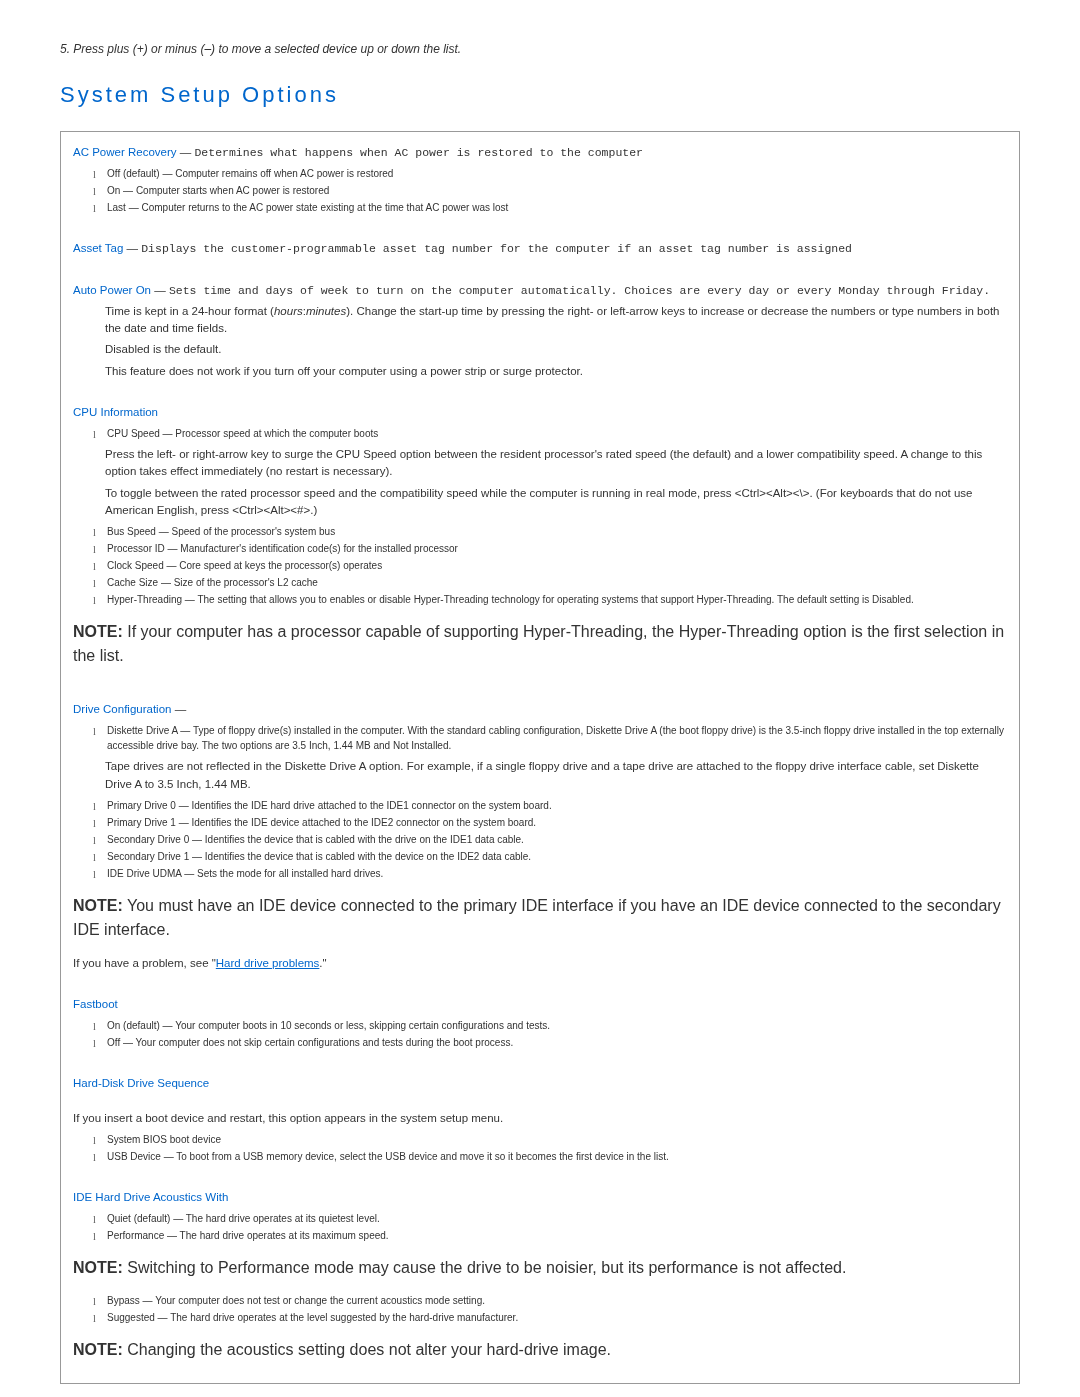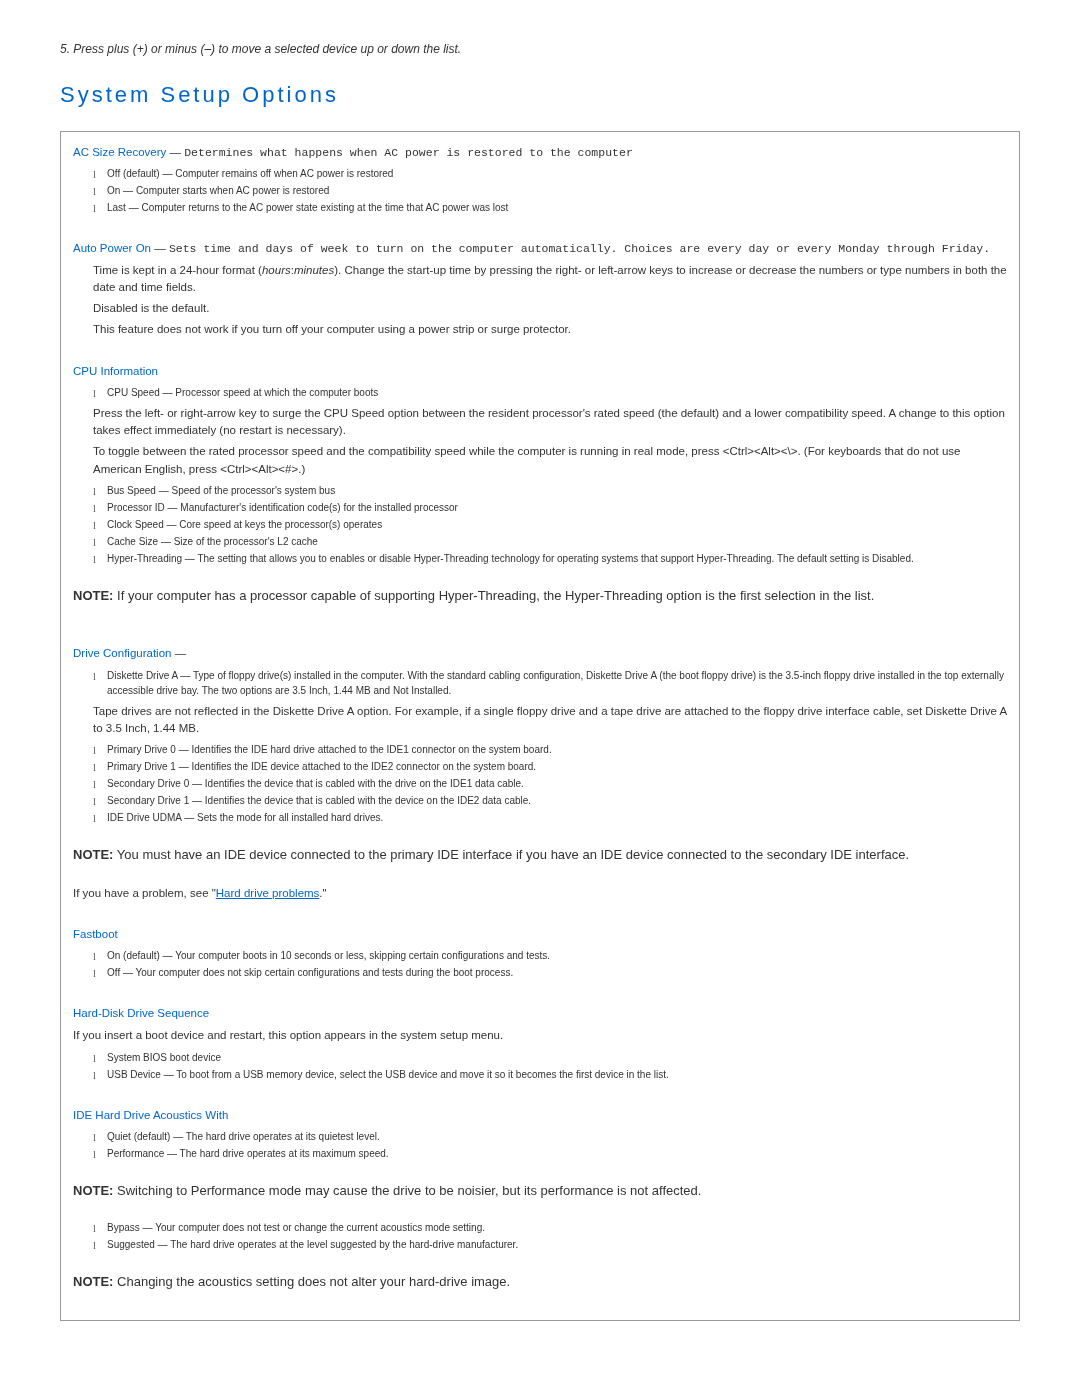--- a/index.html
+++ b/index.html
@@ -57,39 +57,39 @@
     ul.bullet-list li::before {
       content: "l";
       position: absolute;
       left: 0;
       font-family: serif;
       font-size: 10px;
       color: #555;
       top: 1px;
     }
     .note-text {
-      font-size: 13px;
-      margin: 20px 0;
+      font-size: 16px;
+      margin: 13px 0;
     }
     .note-bold {
       font-weight: bold;
     }
     .italic-text {
       font-style: italic;
     }
     .body-text {
       font-size: 11.5px;
       margin: 4px 0;
     }
     .link-text {
       color: #0066cc;
       text-decoration: underline;
     }
     .indent-block {
-      margin-left: 20px;
+      margin-left: 32px;
       margin-top: 4px;
       margin-bottom: 4px;
     }
     .table-cell {
       padding: 8px 12px;
       border-bottom: 1px solid #ccc;
     }
     .table-cell:last-child {
       border-bottom: none;
     }
@@ -100,30 +100,37 @@
 <p class="step-text">5.   Press plus (+) or minus (–) to move a selected device up or down the list.</p>
 
 <h2 class="section-title">System Setup Options</h2>
 
 <table class="main-table">
   <tbody>
 
     <tr>
       <td class="table-cell">
         <div class="body-text">
-          <span class="row-header">AC Size Recovery</span><span> — </span><span class="row-header-text">Determines what happens when AC power is restored to the computer</span>
+          <span class="row-header">AC Power Recovery</span><span> — </span><span class="row-header-text">Determines what happens when AC power is restored to the computer</span>
         </div>
         <ul class="bullet-list">
           <li>Off (default) — Computer remains off when AC power is restored</li>
           <li>On — Computer starts when AC power is restored</li>
           <li>Last — Computer returns to the AC power state existing at the time that AC power was lost</li>
         </ul>
       </td>
     </tr>
 
+    <tr>
+      <td class="table-cell">
+        <div class="body-text">
+          <span class="row-header">Asset Tag</span><span> — </span><span class="row-header-text">Displays the customer-programmable asset tag number for the computer if an asset tag number is assigned</span>
+        </div>
+      </td>
+    </tr>
 
     <tr>
       <td class="table-cell">
         <div class="body-text">
           <span class="row-header">Auto Power On</span><span> — </span><span class="row-header-text">Sets time and days of week to turn on the computer automatically. Choices are every day or every Monday through Friday.</span>
         </div>
         <div class="body-text indent-block">
           Time is kept in a 24-hour format (<span class="italic-text">hours</span>:<span class="italic-text">minutes</span>). Change the start-up time by pressing the right- or left-arrow keys to increase or decrease the numbers or type numbers in both the date and time fields.
         </div>
         <div class="body-text indent-block">
@@ -199,21 +206,21 @@
           <li>Off — Your computer does not skip certain configurations and tests during the boot process.</li>
         </ul>
       </td>
     </tr>
 
     <tr>
       <td class="table-cell">
         <div class="body-text">
           <span class="row-header">Hard-Disk Drive Sequence</span>
         </div>
-        <div class="body-text" style="margin-top:5px;">
+        <div class="body-text" style="margin-top:17px;">
           If you insert a boot device and restart, this option appears in the system setup menu.
         </div>
         <ul class="bullet-list">
           <li>System BIOS boot device</li>
           <li>USB Device — To boot from a USB memory device, select the USB device and move it so it becomes the first device in the list.</li>
         </ul>
       </td>
     </tr>
 
     <tr>

